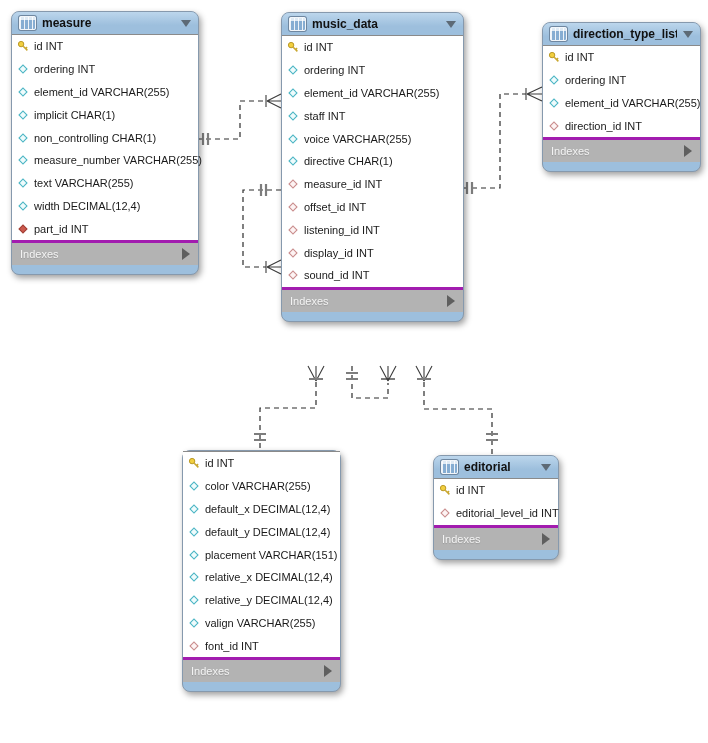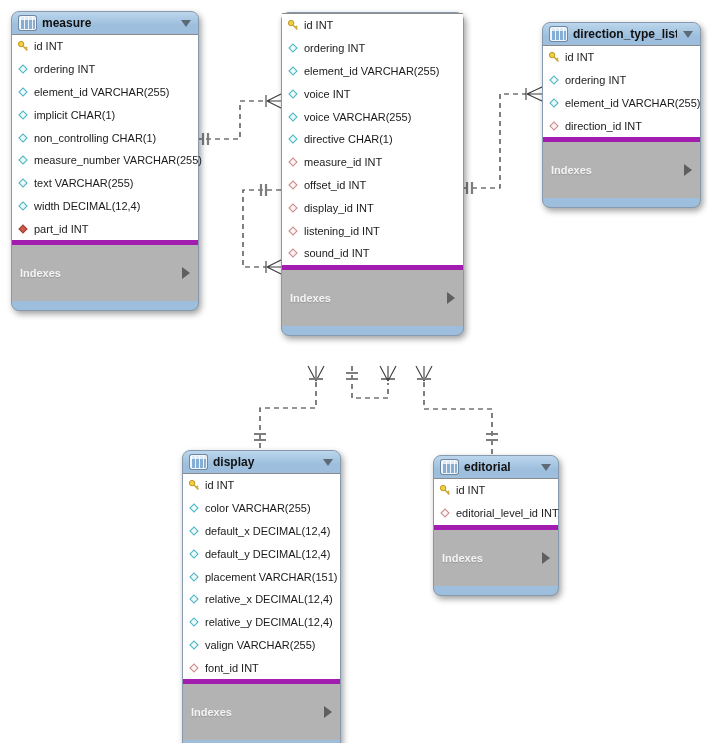--- a/index.html
+++ b/index.html
@@ -29,31 +29,31 @@
       repeating-linear-gradient(90deg, rgba(255,255,255,.85) 0 1px, rgba(255,255,255,0) 1px 4px),
       linear-gradient(#dfeaf4 0 3px,#86add2 3px);
     box-shadow:0 0 0 1px #6f87a0;
   }
   .arrow-down{
     width:0;height:0;border-left:5px solid transparent;border-right:5px solid transparent;
     border-top:7px solid #5d6a76;
   }
   .rows{
     background:#fff;
-    border-top:1px solid #8a8a8a;border-bottom:5px solid #a21caf;
+    border-top:1px solid #8a8a8a;border-bottom:3px solid #a21caf;
   }
   .row{
     height:22.8px;display:flex;align-items:center;gap:5px;padding:0 5px;
     font-size:11px;color:#1a1a1a;white-space:nowrap;
   }
   .cicon{width:12px;height:12px;flex:0 0 12px;display:inline-block;}
   .cicon svg{display:block;width:12px;height:12px;}
   .ftr{
     height:22px;display:flex;align-items:center;justify-content:space-between;
-    padding:17px 8px;background:#b3b3b3;color:#f4f4f4;font-size:11px;font-weight:bold;
+    padding:0 8px;background:#b3b3b3;color:#f4f4f4;font-size:11px;font-weight:normal;
     text-shadow:0 1px 1px rgba(0,0,0,.15);
   }
   .arrow-right{
     width:0;height:0;border-top:6px solid transparent;border-bottom:6px solid transparent;
     border-left:8px solid #5f5f5f;
   }
   .wire{fill:none;stroke:#2c2c2c;stroke-width:1.2;stroke-dasharray:5 4;}
   .sym{stroke:#7d7d7d;stroke-width:2.2;fill:none;}
   .prong{stroke:#3c3c3c;stroke-width:1.1;fill:none;}
 </style>
@@ -182,20 +182,25 @@
           <span>part_id INT</span>
         </div>
       </div>
     <div class="ftr">
       <span>Indexes</span>
       <span class="arrow-right"></span>
     </div>
   </div>
 
   <div class="db-table" style="left:281px;top:12px;width:181px;">
+    <div class="hdr">
+      <span class="tbl-icon"></span>
+      <span class="title">music_data</span>
+      <span class="arrow-down"></span>
+    </div>
     <div class="rows">
         <div class="row">
           <span class="cicon">
             <svg viewBox="0 0 12 12">
               <circle cx="4.1" cy="4.1" r="2.7" fill="#f2cf3f" stroke="#b99722" stroke-width="1"></circle>
               <path d="M6.2 6.2 L10.4 10.4 M8.6 8.6 L10.1 7.1" stroke="#c9a72e" stroke-width="1.5" fill="none"></path>
             </svg>
           </span>
           <span>id INT</span>
         </div>
@@ -214,21 +219,21 @@
             </svg>
           </span>
           <span>element_id VARCHAR(255)</span>
         </div>
         <div class="row">
           <span class="cicon">
             <svg viewBox="0 0 12 12">
               <rect x="3.2" y="3.2" width="5.6" height="5.6" transform="rotate(45 6 6)" fill="#eefbfc" stroke="#4ab5c4" stroke-width="1.1"></rect>
             </svg>
           </span>
-          <span>voice INT</span>
+          <span>staff INT</span>
         </div>
         <div class="row">
           <span class="cicon">
             <svg viewBox="0 0 12 12">
               <rect x="3.2" y="3.2" width="5.6" height="5.6" transform="rotate(45 6 6)" fill="#eefbfc" stroke="#4ab5c4" stroke-width="1.1"></rect>
             </svg>
           </span>
           <span>voice VARCHAR(255)</span>
         </div>
         <div class="row">
@@ -254,29 +259,29 @@
             </svg>
           </span>
           <span>offset_id INT</span>
         </div>
         <div class="row">
           <span class="cicon">
             <svg viewBox="0 0 12 12">
               <rect x="3.2" y="3.2" width="5.6" height="5.6" transform="rotate(45 6 6)" fill="#fdf3f3" stroke="#c98c8c" stroke-width="1.1"></rect>
             </svg>
           </span>
+          <span>listening_id INT</span>
+        </div>
+        <div class="row">
+          <span class="cicon">
+            <svg viewBox="0 0 12 12">
+              <rect x="3.2" y="3.2" width="5.6" height="5.6" transform="rotate(45 6 6)" fill="#fdf3f3" stroke="#c98c8c" stroke-width="1.1"></rect>
+            </svg>
+          </span>
           <span>display_id INT</span>
-        </div>
-        <div class="row">
-          <span class="cicon">
-            <svg viewBox="0 0 12 12">
-              <rect x="3.2" y="3.2" width="5.6" height="5.6" transform="rotate(45 6 6)" fill="#fdf3f3" stroke="#c98c8c" stroke-width="1.1"></rect>
-            </svg>
-          </span>
-          <span>listening_id INT</span>
         </div>
         <div class="row">
           <span class="cicon">
             <svg viewBox="0 0 12 12">
               <rect x="3.2" y="3.2" width="5.6" height="5.6" transform="rotate(45 6 6)" fill="#fdf3f3" stroke="#c98c8c" stroke-width="1.1"></rect>
             </svg>
           </span>
           <span>sound_id INT</span>
         </div>
       </div>
@@ -327,25 +332,20 @@
           <span>direction_id INT</span>
         </div>
       </div>
     <div class="ftr">
       <span>Indexes</span>
       <span class="arrow-right"></span>
     </div>
   </div>
 
   <div class="db-table" style="left:182px;top:450px;width:157px;">
-    <div class="hdr">
-      <span class="tbl-icon"></span>
-      <span class="title">display</span>
-      <span class="arrow-down"></span>
-    </div>
     <div class="rows">
         <div class="row">
           <span class="cicon">
             <svg viewBox="0 0 12 12">
               <circle cx="4.1" cy="4.1" r="2.7" fill="#f2cf3f" stroke="#b99722" stroke-width="1"></circle>
               <path d="M6.2 6.2 L10.4 10.4 M8.6 8.6 L10.1 7.1" stroke="#c9a72e" stroke-width="1.5" fill="none"></path>
             </svg>
           </span>
           <span>id INT</span>
         </div>

